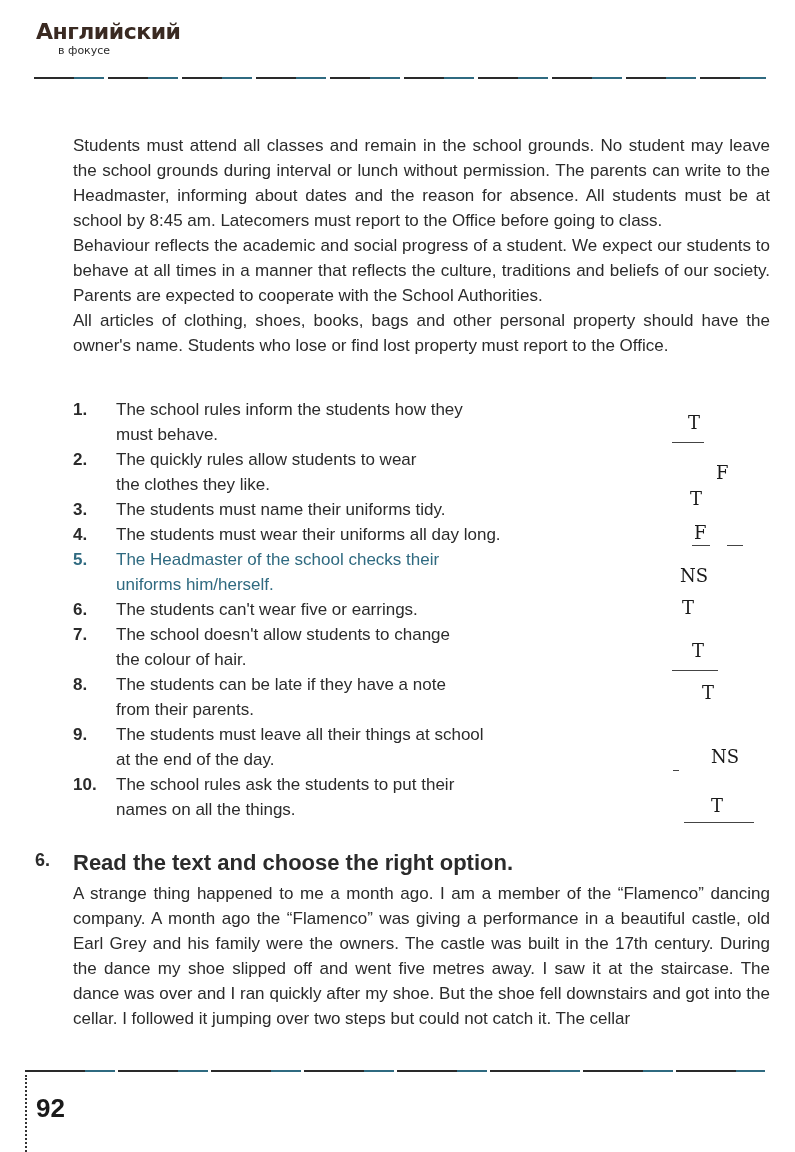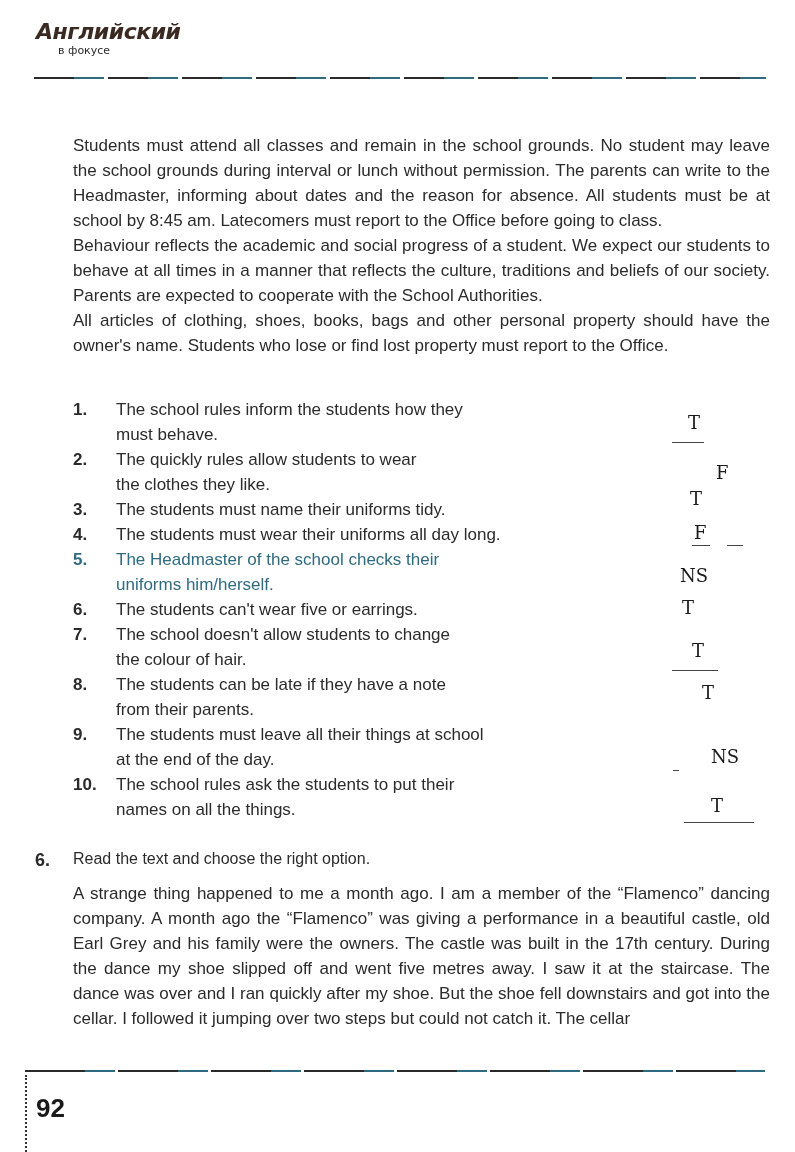--- a/index.html
+++ b/index.html
@@ -1,33 +1,33 @@
 <!DOCTYPE html>
 <html><head>
 <meta charset="utf-8">
 <style>
   html, body { margin:0; padding:0; background:#fff; }
   body { width:795px; height:1152px; position:relative; overflow:hidden;
          font-family:"Liberation Sans", sans-serif; color:#2b2b2b; }
   .logo { position:absolute; left:36px; top:20px; }
-  .logo-main { font-family:"DejaVu Sans", sans-serif; font-weight:bold; font-size:22px; color:#3a2a22; letter-spacing:-0.5px; line-height:24px;font-style:italic; }
+  .logo-main { font-family:"DejaVu Sans", sans-serif; font-weight:bold; font-size:22px; color:#3a2a22; letter-spacing:-0.5px; line-height:24px; }
   .logo-sub { font-family:"DejaVu Sans", sans-serif; font-weight:normal; font-size:11px; color:#2a2a2a; margin-left:22px; line-height:14px; }
   .rule-top { position:absolute; left:34px; top:77px; width:732px; height:2px;
               background:repeating-linear-gradient(90deg,#2a2a2a 0 40px,#2f6a80 40px 70px,#fff 70px 74px); }
   .text { position:absolute; left:73px; width:697px; font-size:17px; line-height:25px; text-align:justify; }
   .p1 { top:97px;margin-top:36px; }
   .list { position:absolute; left:73px; top:397px; width:560px; font-size:17px; line-height:25px; }
   .item { display:flex; }
   .num { width:43px; font-weight:bold; }
   .item-text { flex:1; }
   .hl { color:#2f6a80; }
   .ans { position:absolute; font-family:"DejaVu Serif", serif; font-size:18px; color:#1a1a1a; }
   .ul { position:absolute; height:1px; background:#444; }
   .ex-num { position:absolute; left:35px; top:850px; font-weight:bold; font-size:18px; }
-  .ex-title { position:absolute; left:73px; top:850px; font-weight:normal; font-size:16px; }
+  .ex-title { position:absolute; left:73px; top:850px; font-weight:bold; font-size:22px; }
   .p2 { top:881px; }
   .rule-bottom { position:absolute; left:25px; top:1070px; width:740px; height:2px;
                  background:repeating-linear-gradient(90deg,#2a2a2a 0 60px,#2f6a80 60px 90px,#fff 90px 93px); }
   .dots { position:absolute; left:25px; top:1075px; height:77px; border-left:2px dotted #333; }
   .page-num { position:absolute; left:36px; top:1093px; font-weight:bold; font-size:26px; color:#1a1a1a; }
 </style>
 </head>
 <body>
 
 <div class="logo">

